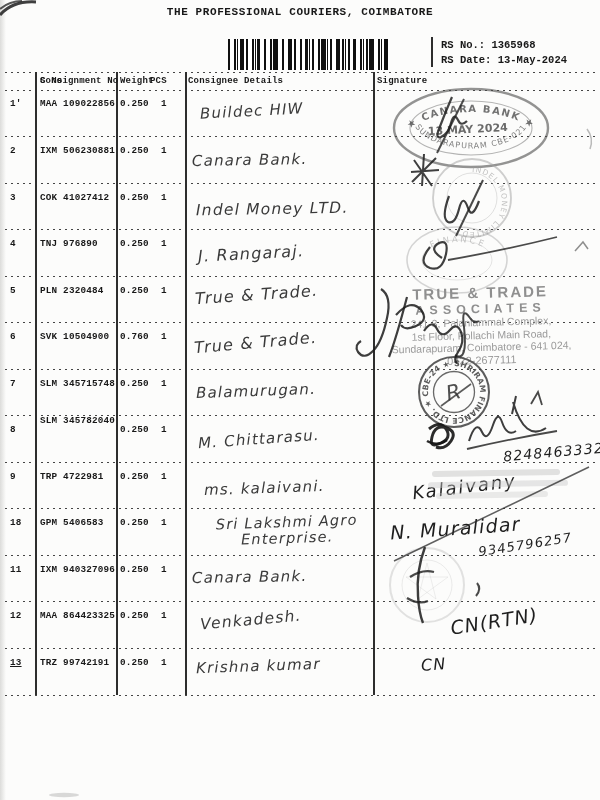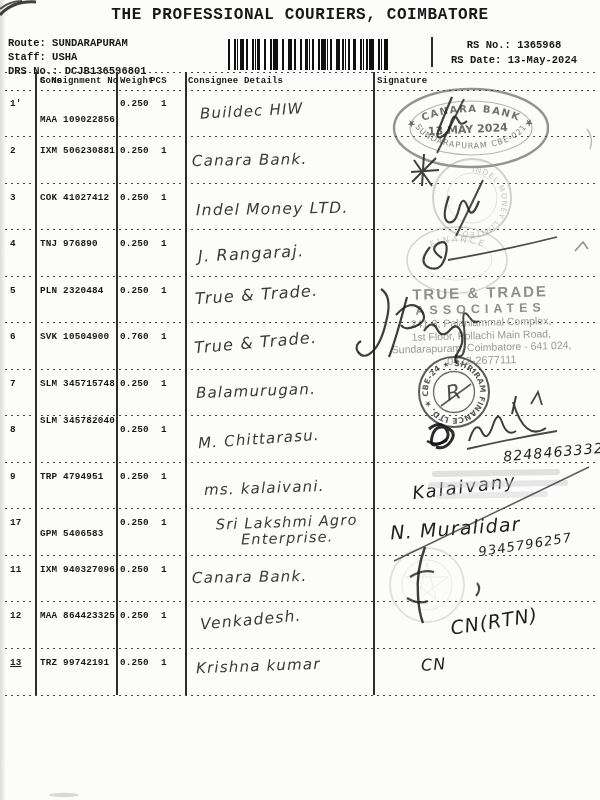--- a/index.html
+++ b/index.html
@@ -1,19 +1,19 @@
 <!DOCTYPE html>
 <html><head>
 <meta charset="utf-8">
 <style>
   html,body{margin:0;padding:0;background:#fff;}
   .page{position:relative;width:600px;height:800px;background:#fcfcfb;font-family:"Liberation Mono",monospace;overflow:hidden;}
   .abs{position:absolute;}
   .print{color:#181818;font-weight:700;white-space:pre;}
-  .hdr-title{font-size:16px;letter-spacing:.6px;}
+  .hdr-title{font-size:11px;letter-spacing:.6px;}
   .hdr-sub{font-size:11.5px;letter-spacing:.3px;}
   .info{font-size:10.5px;}
   .th{font-size:9px;letter-spacing:.2px;}
   .cell{font-size:9.3px;letter-spacing:.2px;}
   .dash{height:1.4px;background:repeating-linear-gradient(90deg,#454545 0 2.5px,transparent 2.5px 6px);left:5px;width:592px;}
   .vline{width:1.6px;background:#2d2d2d;top:72px;height:623px;}
   .hand{font-family:"DejaVu Sans",sans-serif;font-style:italic;color:#3a3a3a;white-space:pre;letter-spacing:1.2px;}
   .sig{color:#1e1e1e;}
   .row{position:absolute;left:0;width:600px;height:47px;}
   .tt{font-family:"Liberation Sans",sans-serif;color:#8f8f8f;text-align:center;line-height:1.18;}
@@ -30,30 +30,25 @@
 <body>
 
 <div class="page">
 
   <div class="abs" style="left:0;top:0;width:6px;height:800px;background:linear-gradient(90deg,#dcdcda,rgba(255,255,255,0));"></div>
 
   <div class="abs" style="left:0;top:6px;width:600px;">
     <div class="print hdr-title" style="text-align:center;">THE PROFESSIONAL COURIERS, COIMBATORE</div>
   </div>
 
-  <div class="abs" style="left:8px;top:37px;">
-    <div class="print info">Route: SUNDARAPURAM</div>
-    <div class="print info" style="margin-top:2px;">Staff: USHA</div>
-    <div class="print info" style="margin-top:2px;">DRS No.: DCJB136596801</div>
-  </div>
 
   <div class="abs barcode" style="left:228px;top:39px;width:162px;height:31px;"></div>
 
   <div class="abs vline" style="left:431px;top:37px;height:30px;"></div>
-  <div class="abs" style="left:451px;top:39px;text-align:center;">
+  <div class="abs" style="left:441px;top:39px;">
     <div class="print info">RS No.: 1365968</div>
     <div class="print info" style="margin-top:3px;">RS Date: 13-May-2024</div>
   </div>
 
   <div class="abs dash" style="top:72px;"></div>
   <div class="abs dash" style="top:90px;"></div>
   <div class="abs dash" style="top:136px;"></div>
   <div class="abs dash" style="top:183px;"></div>
   <div class="abs dash" style="top:229px;"></div>
   <div class="abs dash" style="top:276px;"></div>
@@ -76,21 +71,21 @@
     <span class="abs print th" style="left:24px;margin-left:16px;">S No</span>
     <span class="abs print th" style="left:40px;">Consignment No</span>
     <span class="abs print th" style="left:120px;">Weight</span>
     <span class="abs print th" style="left:150px;">PCS</span>
     <span class="abs print th" style="left:188px;">Consignee Details</span>
     <span class="abs print th" style="left:377px;">Signature</span>
   </div>
 
   <div class="row" style="top:90px;">
     <span class="abs print cell" style="left:10px;top:8px;">1'</span>
-    <span class="abs print cell" style="left:40px;top:8px;margin-top:16px;">MAA 109022856</span>
+    <span class="abs print cell" style="left:40px;top:8px;">MAA 109022856</span>
     <span class="abs print cell" style="left:120px;top:8px;">0.250</span>
     <span class="abs print cell" style="left:161px;top:8px;">1</span>
     <span class="abs hand" style="left:200px;top:12px;font-size:15px;transform:rotate(-3deg);">Buildec HIW</span>
   </div>
   <div class="row" style="top:136px;">
     <span class="abs print cell" style="left:10px;top:9px;">2</span>
     <span class="abs print cell" style="left:40px;top:9px;">IXM 506230881</span>
     <span class="abs print cell" style="left:120px;top:9px;">0.250</span>
     <span class="abs print cell" style="left:161px;top:9px;">1</span>
     <span class="abs hand" style="left:192px;top:15px;font-size:15px;transform:rotate(-1deg);">Canara Bank.</span>
@@ -132,28 +127,28 @@
   </div>
   <div class="row" style="top:415px;">
     <span class="abs print cell" style="left:10px;top:9px;">8</span>
     <span class="abs print cell" style="left:40px;top:0;">SLM 345782040</span>
     <span class="abs print cell" style="left:120px;top:9px;">0.250</span>
     <span class="abs print cell" style="left:161px;top:9px;">1</span>
     <span class="abs hand" style="left:198px;top:15px;font-size:15px;transform:rotate(-4deg);">M. Chittarasu.</span>
   </div>
   <div class="row" style="top:462px;">
     <span class="abs print cell" style="left:10px;top:9px;">9</span>
-    <span class="abs print cell" style="left:40px;top:9px;">TRP 4794951</span>
+    <span class="abs print cell" style="left:40px;top:9px;">TRP 4722981</span>
     <span class="abs print cell" style="left:120px;top:9px;">0.250</span>
     <span class="abs print cell" style="left:161px;top:9px;">1</span>
     <span class="abs hand" style="left:204px;top:17px;font-size:15px;transform:rotate(-2deg);">ms. kalaivani.</span>
   </div>
   <div class="row" style="top:508px;">
-    <span class="abs print cell" style="left:10px;top:9px;">17</span>
-    <span class="abs print cell" style="left:40px;top:9px;margin-top:11px;">GPM 5406583</span>
+    <span class="abs print cell" style="left:10px;top:9px;">18</span>
+    <span class="abs print cell" style="left:40px;top:9px;">GPM 5406583</span>
     <span class="abs print cell" style="left:120px;top:9px;">0.250</span>
     <span class="abs print cell" style="left:161px;top:9px;">1</span>
     <span class="abs hand" style="left:196px;top:7px;font-size:14.5px;width:182px;white-space:normal;text-align:center;line-height:1.1;transform:rotate(-2deg);">Sri Lakshmi Agro Enterprise.</span>
   </div>
   <div class="row" style="top:555px;">
     <span class="abs print cell" style="left:10px;top:9px;">11</span>
     <span class="abs print cell" style="left:40px;top:9px;">IXM 940327096</span>
     <span class="abs print cell" style="left:120px;top:9px;">0.250</span>
     <span class="abs print cell" style="left:161px;top:9px;">1</span>
     <span class="abs hand" style="left:192px;top:13px;font-size:15px;transform:rotate(-1deg);">Canara Bank.</span>

